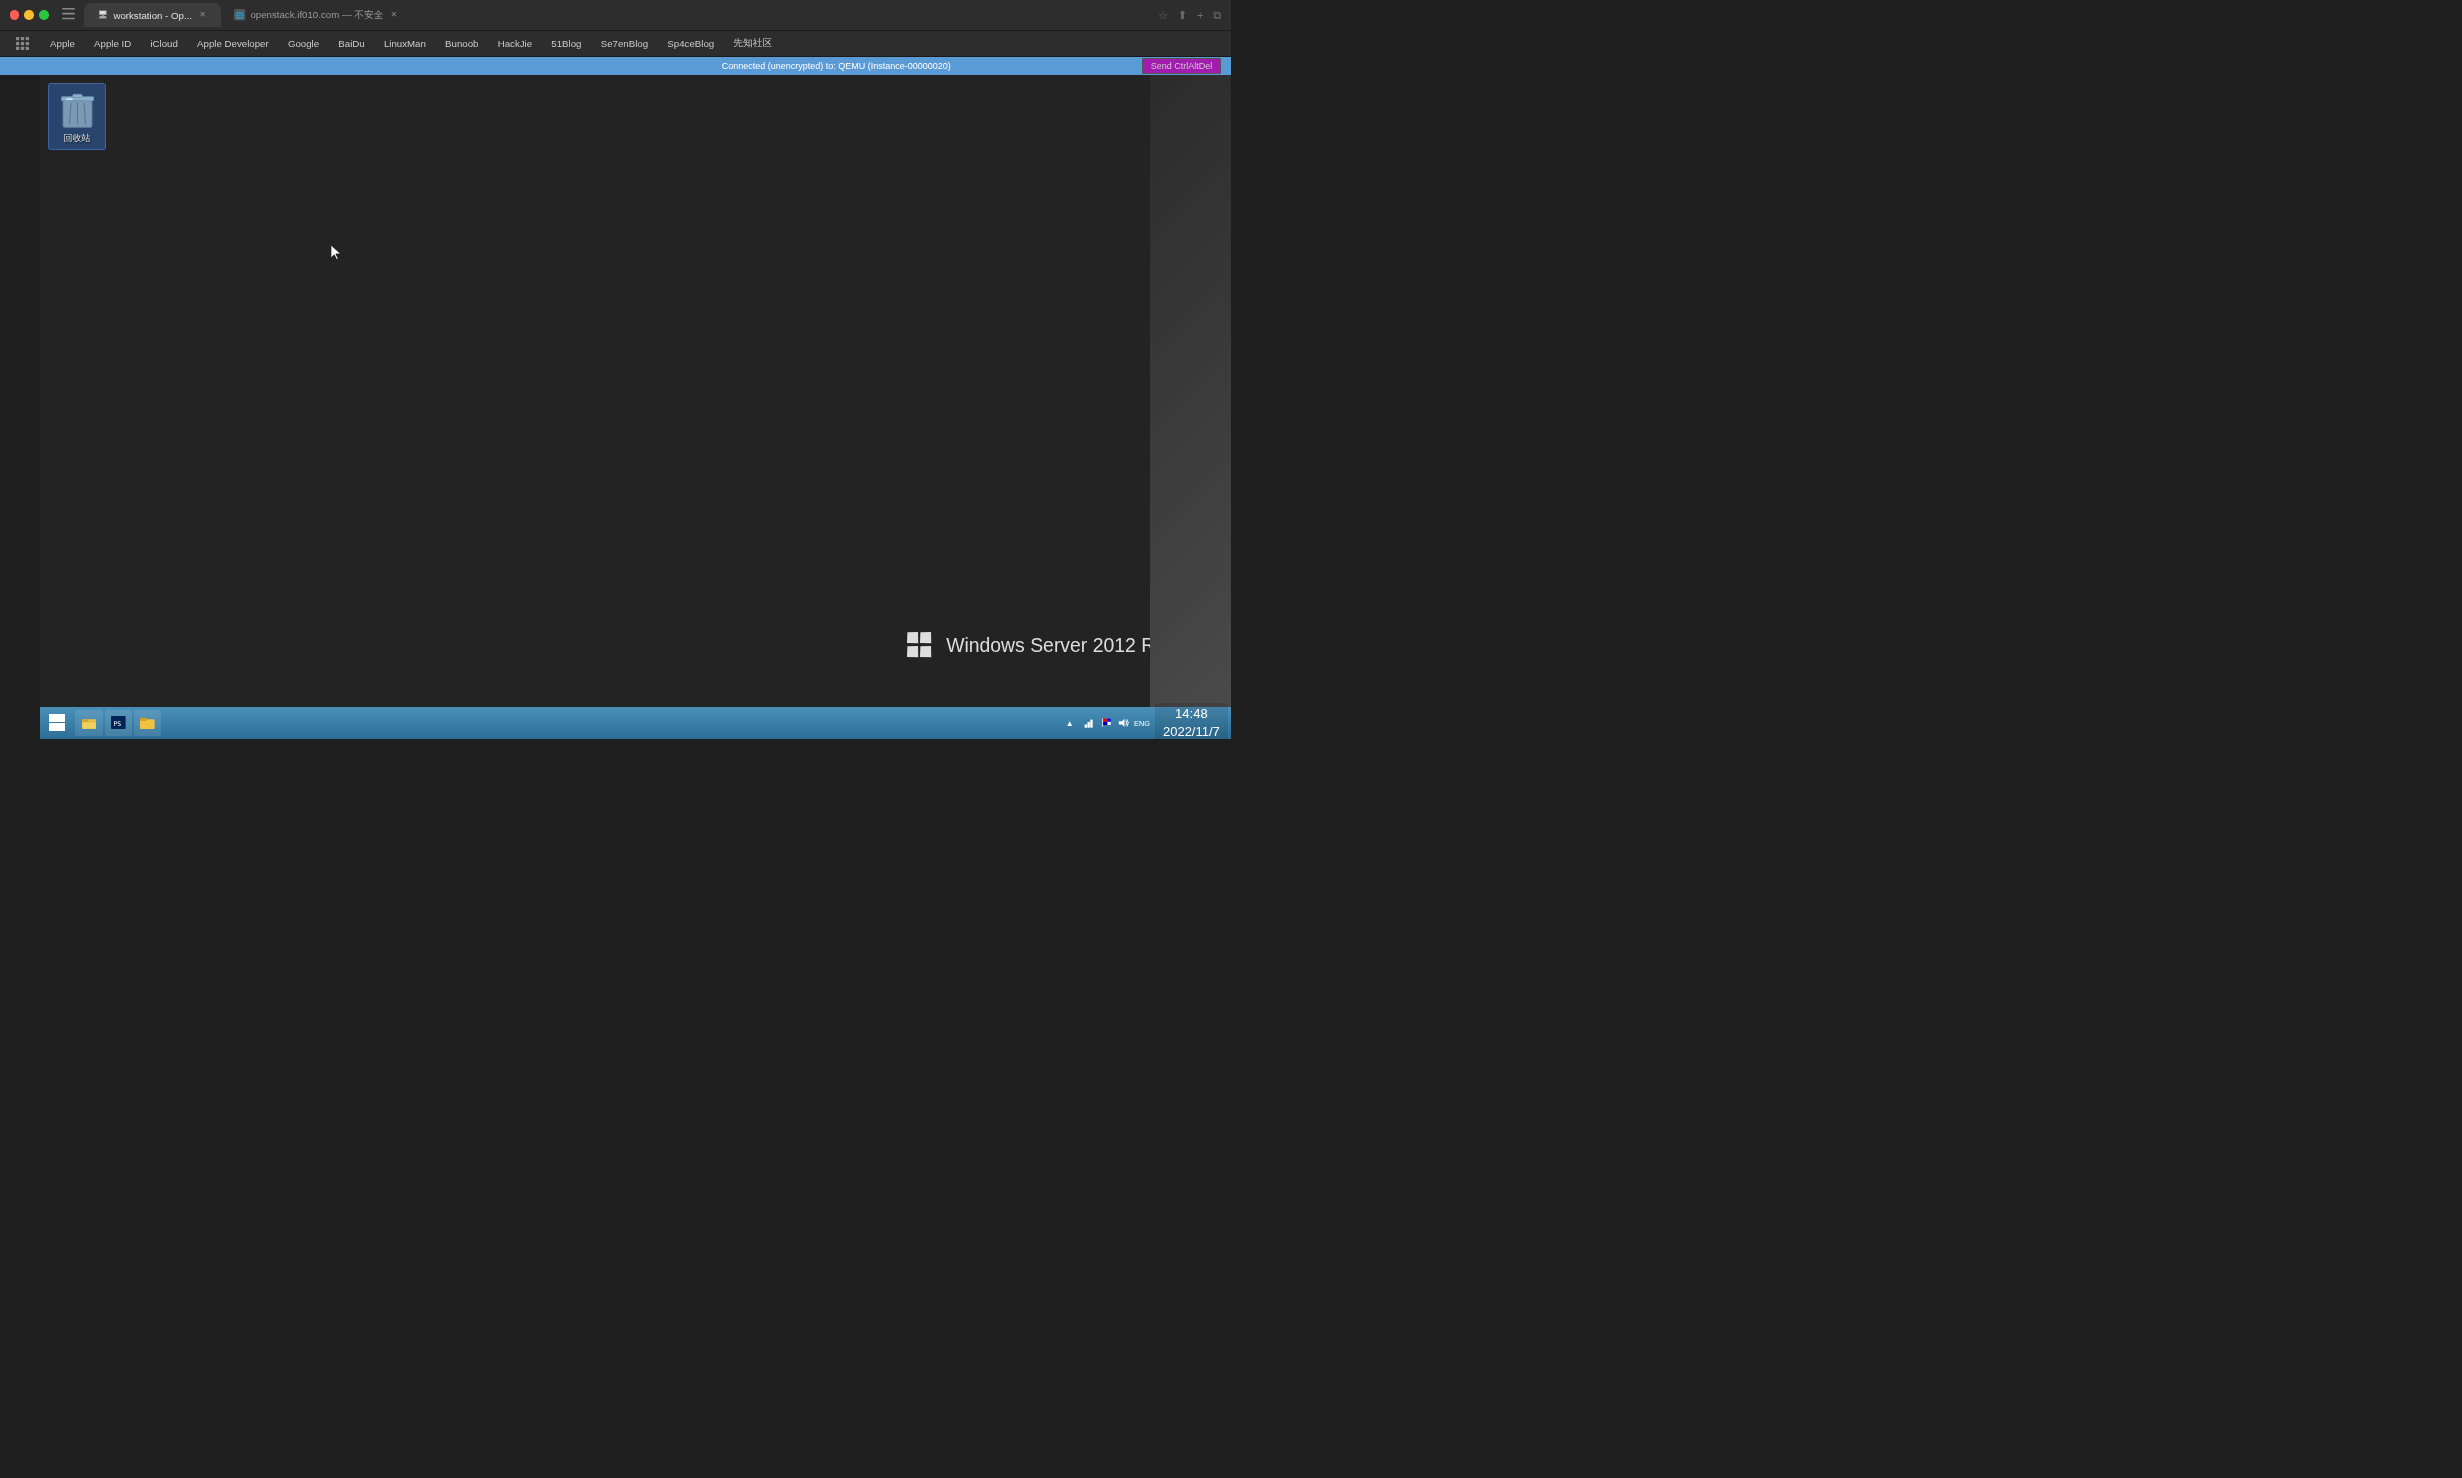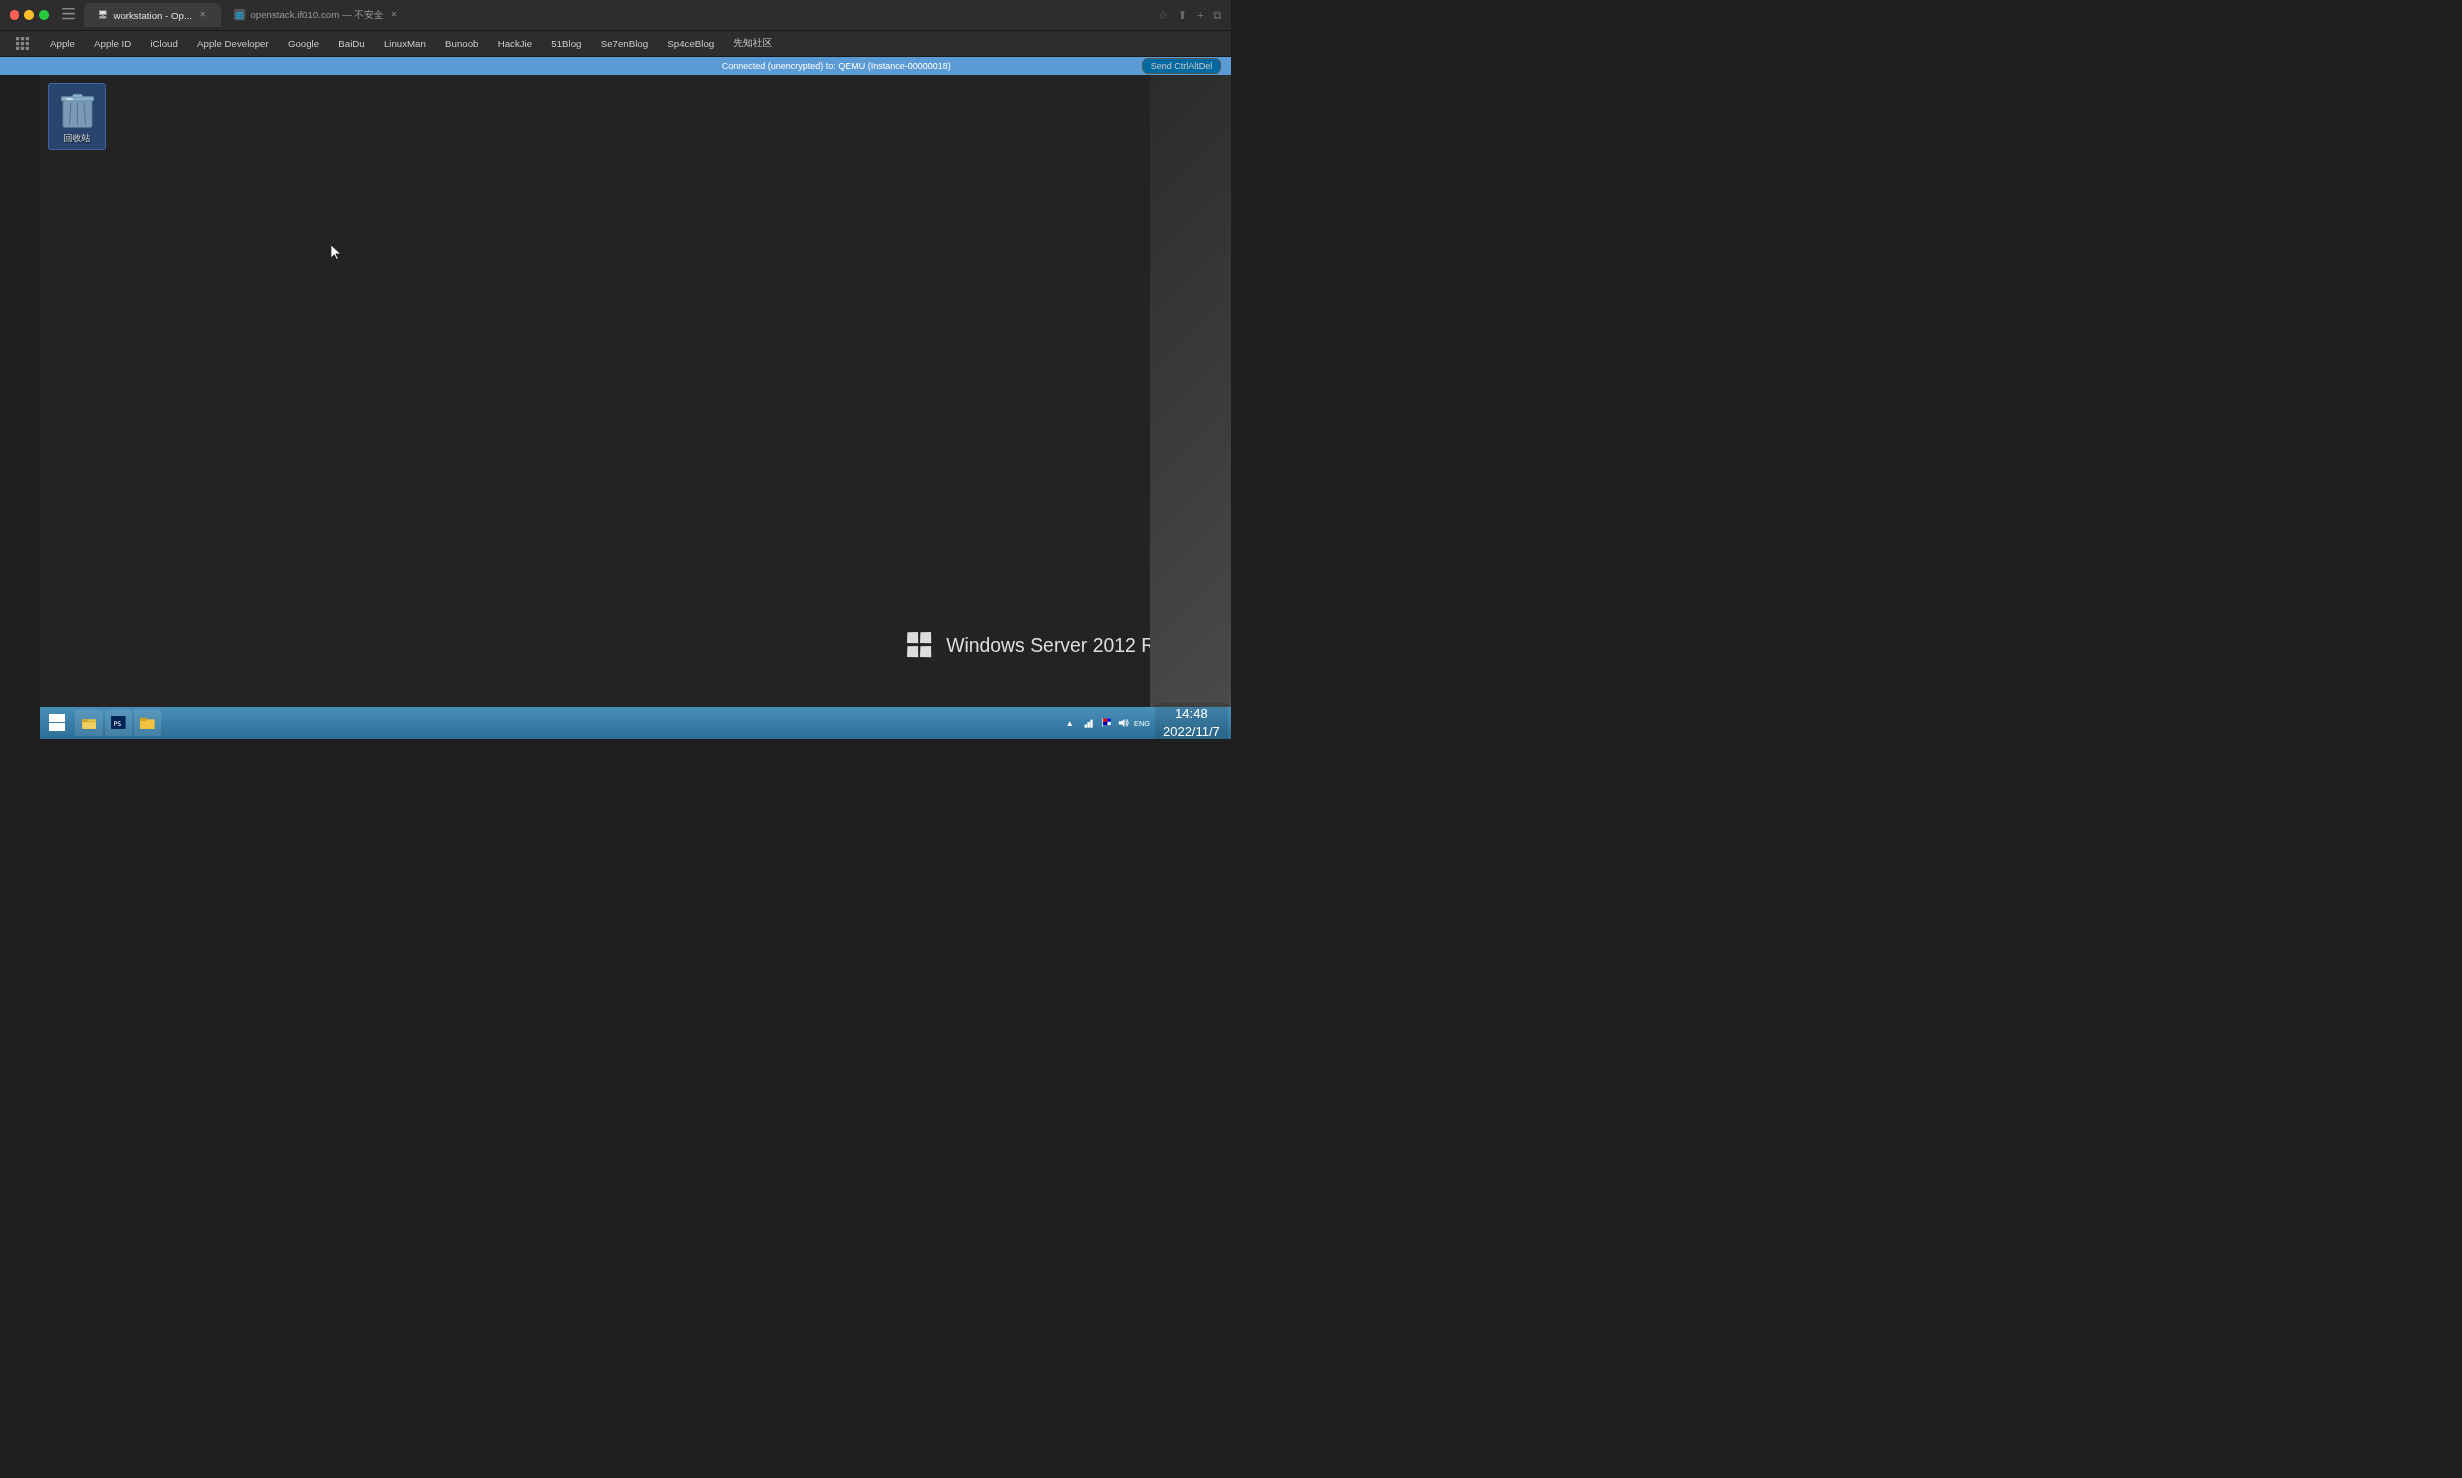--- a/index.html
+++ b/index.html
@@ -169,25 +169,25 @@
 
     .vnc-status {
       color: #fff;
       font-size: 9px;
       font-weight: 500;
       flex: 1;
       text-align: center;
     }
 
     .vnc-button {
-      background: #0369a1;
+      background: #a21caf;
       color: #ccc;
       font-size: 9px;
       padding: 1.6px 8px;
-      border-radius: 6px;
+      border-radius: 1px;
       cursor: pointer;
       border: 0.8px solid #555;
       margin-left: 30px;
     }
 
     
     .vm-content {
       flex: 1;
       background: #fef9c3;
       position: relative;
@@ -457,21 +457,21 @@
     <div class="bookmark-item">Bunoob</div>
     <div class="bookmark-item">HackJie</div>
     <div class="bookmark-item">51Blog</div>
     <div class="bookmark-item">Se7enBlog</div>
     <div class="bookmark-item">Sp4ceBlog</div>
     <div class="bookmark-item">先知社区</div>
   </div>
 
   <div class="vnc-bar">
     <span style="flex:1"></span>
-    <span class="vnc-status">Connected (unencrypted) to: QEMU (Instance-00000018)</span>
+    <span class="vnc-status">Connected (unencrypted) to: QEMU (Instance-00000020)</span>
     <button class="vnc-button">Send CtrlAltDel</button>
   </div>
 
   <div class="vm-content">
 
     <div class="windows-desktop">
 
       <div class="desktop-icon selected">
         <svg class="recycle-svg" viewBox="0 0 48 52" xmlns="http://www.w3.org/2000/svg">
 

